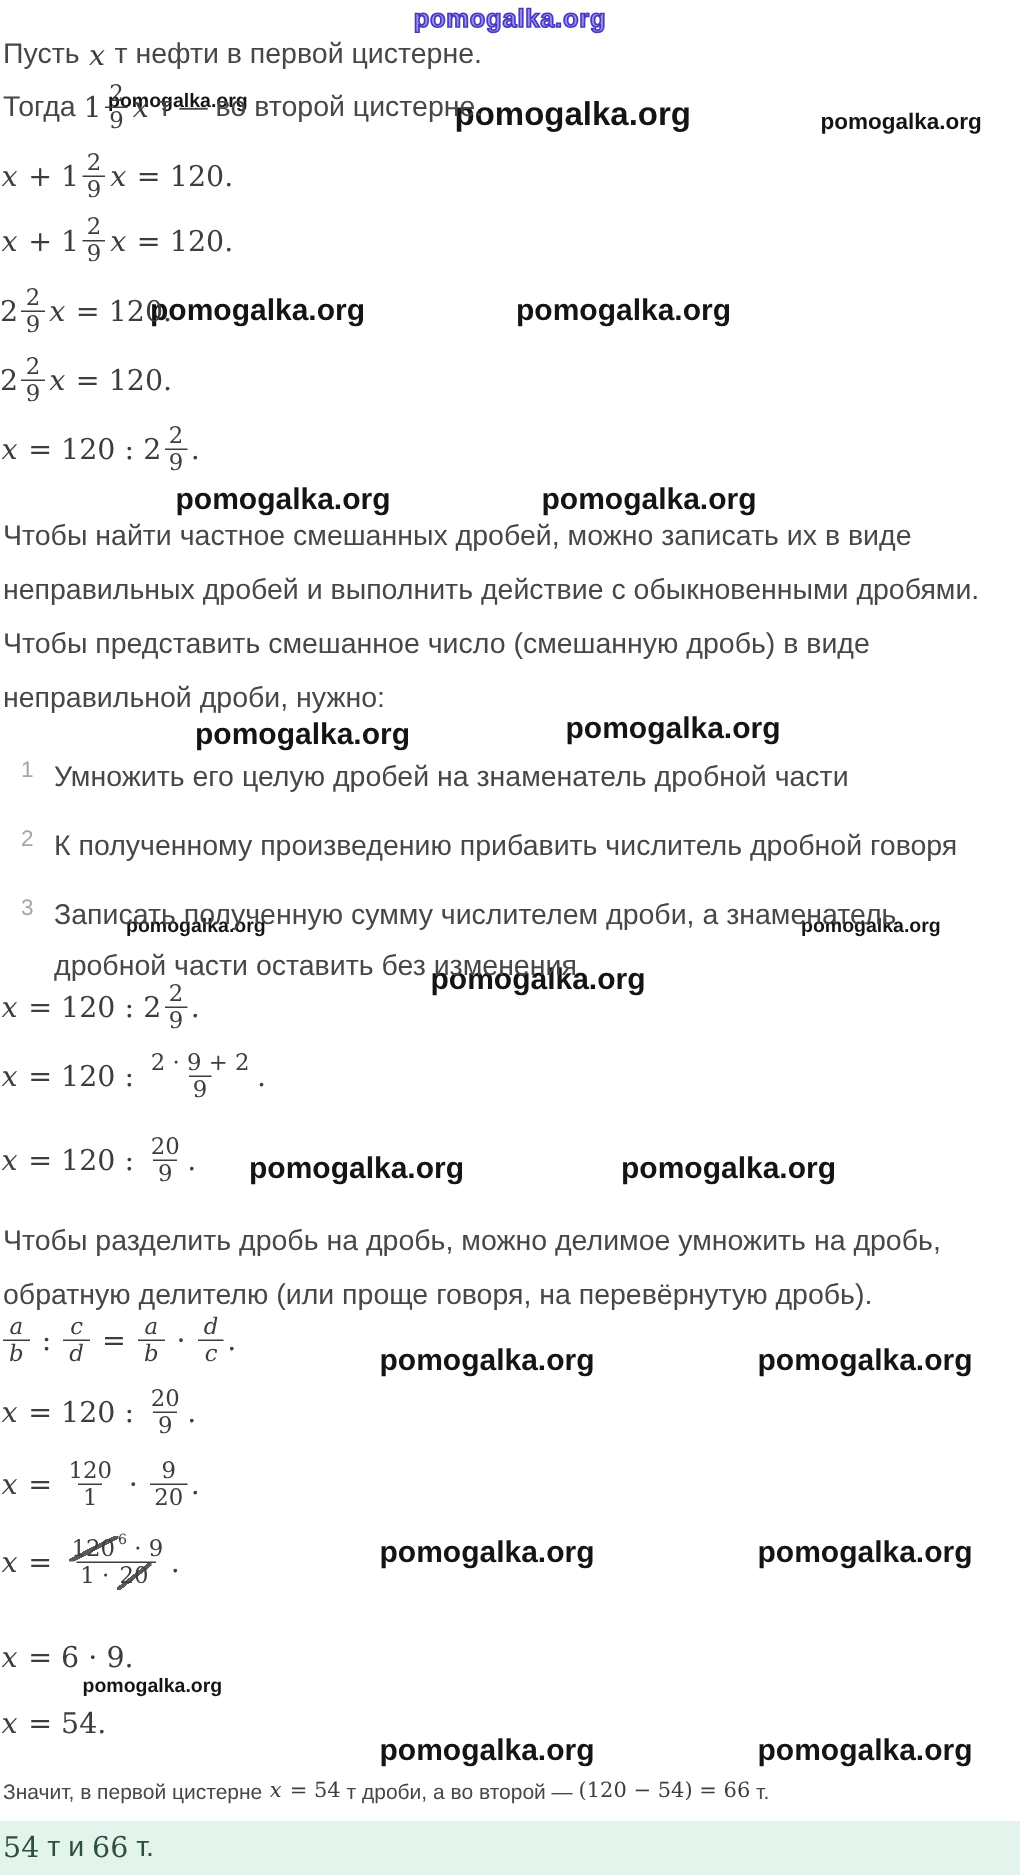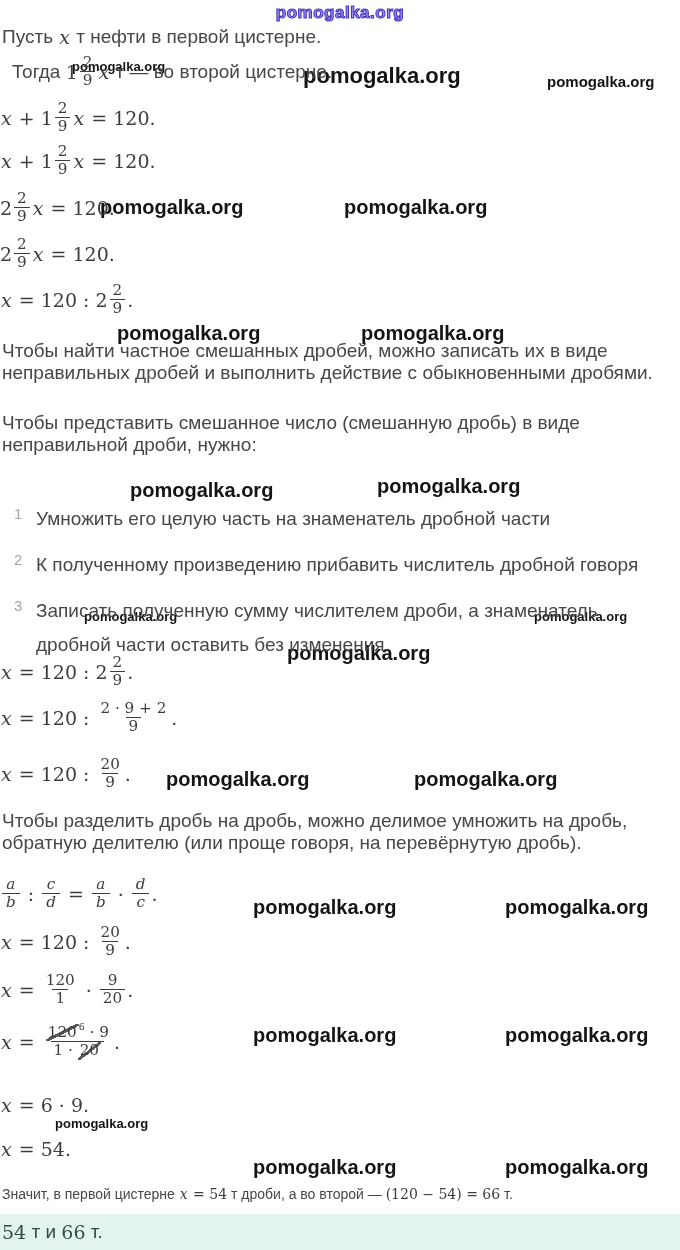--- a/index.html
+++ b/index.html
@@ -8,21 +8,21 @@
     --purple-fill:#9b8fe8; --purple-stroke:#4737c5;
   }
   html,body{margin:0;padding:0;}
   body{
     width:680px;height:1250px;position:relative;background:#ffffff;
     font-family:"Liberation Sans",sans-serif;overflow:hidden;
   }
   .block{position:absolute;left:0;}
   
   .para{
-    left:2px;width:664px;font-size:19px;line-height:22px;color:var(--text);
+    left:2px;width:664px;font-size:19px;line-height:36px;color:var(--text);
   }
   .mixed-line{display:flex;align-items:center;font-size:19px;color:var(--text);}
   .seg{white-space:pre-wrap;}
   .final-line{font-size:14px;white-space:nowrap;}
   
   .list-row{display:flex;align-items:flex-start;left:0;width:672px;}
   .list-num{
     color:var(--list-number);font-size:15px;line-height:24px;
     width:22px;padding-left:14px;flex:none;
   }
@@ -91,21 +91,21 @@
 <span class="wm wm-lg" style="left:253px;top:1156px">pomogalka.org</span>
 <span class="wm wm-lg" style="left:505px;top:1156px">pomogalka.org</span>
 
 <div class="block mixed-line" style="top:26px;left:2px">
     <span class="seg">Пусть </span>
     <span class="math">
       <span class="mvar">x</span>
     </span>
     <span class="seg"> т нефти в первой цистерне.</span>
   </div>
-<div class="block mixed-line" style="top:54px;left:12px">
+<div class="block mixed-line" style="top:54px;left:2px">
     <span class="seg">Тогда </span>
     <span class="math">
       <span class="mnum">1</span>
       <span class="frac">
         <span class="fn"><span class="math">
             <span class="mnum">2</span>
           </span></span>
         <span class="fd"><span class="math">
             <span class="mnum">9</span>
           </span></span>
@@ -191,21 +191,21 @@
       </span>
       <span class="mnum">.</span>
     </span>
   </div>
 
 <div class="block para" style="top:340px">Чтобы найти частное смешанных дробей, можно записать их в виде неправильных дробей и выполнить действие с обыкновенными дробями.</div>
 <div class="block para" style="top:412px">Чтобы представить смешанное число (смешанную дробь) в виде неправильной дроби, нужно:</div>
 
 <div class="block list-row" style="top:502px">
   <span class="list-num">1</span>
-  <span class="list-text">Умножить его целую часть на знаменатель дробной части</span>
+  <span class="list-text">Умножить его целую дробей на знаменатель дробной части</span>
 </div>
 <div class="block list-row" style="top:548px">
   <span class="list-num">2</span>
   <span class="list-text">К полученному произведению прибавить числитель дробной говоря</span>
 </div>
 <div class="block list-row" style="top:594px">
   <span class="list-num">3</span>
   <span class="list-text">Записать полученную сумму числителем дроби, а знаменатель дробной части оставить без изменения</span>
 </div>
 

